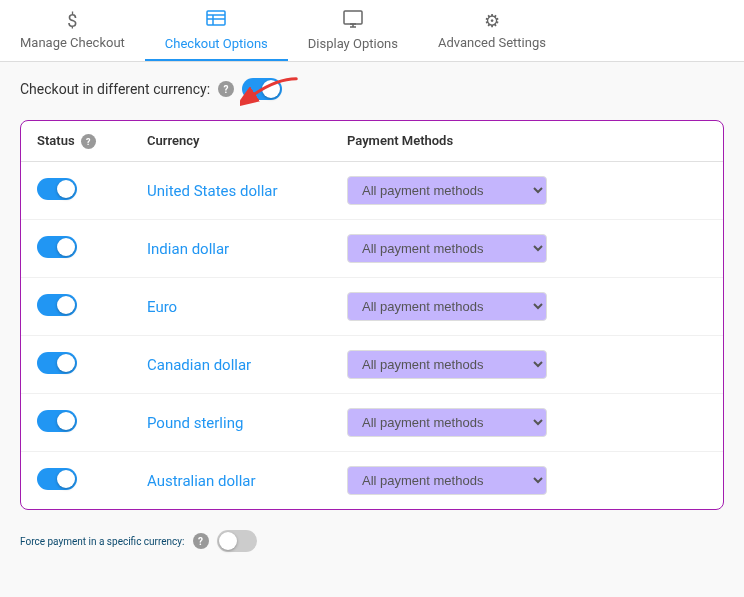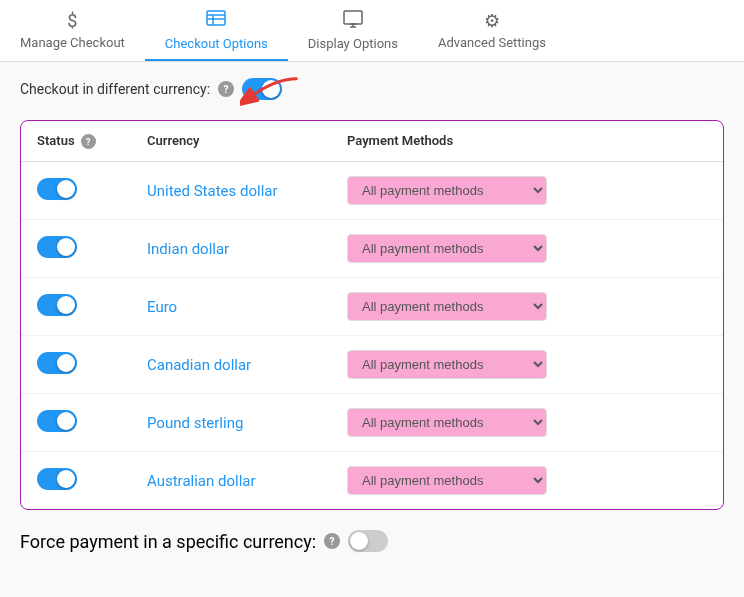--- a/index.html
+++ b/index.html
@@ -139,35 +139,35 @@
     .currency-name {
       color: #2196f3;
       font-size: 15px;
     }
     .payment-method-select {
       border: 1px solid #ddd;
       border-radius: 4px;
       padding: 5px 10px;
       font-size: 13px;
       color: #555;
-      background: #f9a8d4;
+      background: #c4b5fd;
       cursor: pointer;
       width: 200px;
     }
 
     
     .force-payment-row {
       display: flex;
       align-items: center;
       gap: 8px;
       margin-top: 20px;
     }
     .force-payment-label {
-      font-size: 18px;
-      color: #000000;
+      font-size: 10px;
+      color: #0c4a6e;
     }
 
     
     .col-header-help {
       display: inline-flex;
       align-items: center;
       justify-content: center;
       width: 15px;
       height: 15px;
       border-radius: 50%;

